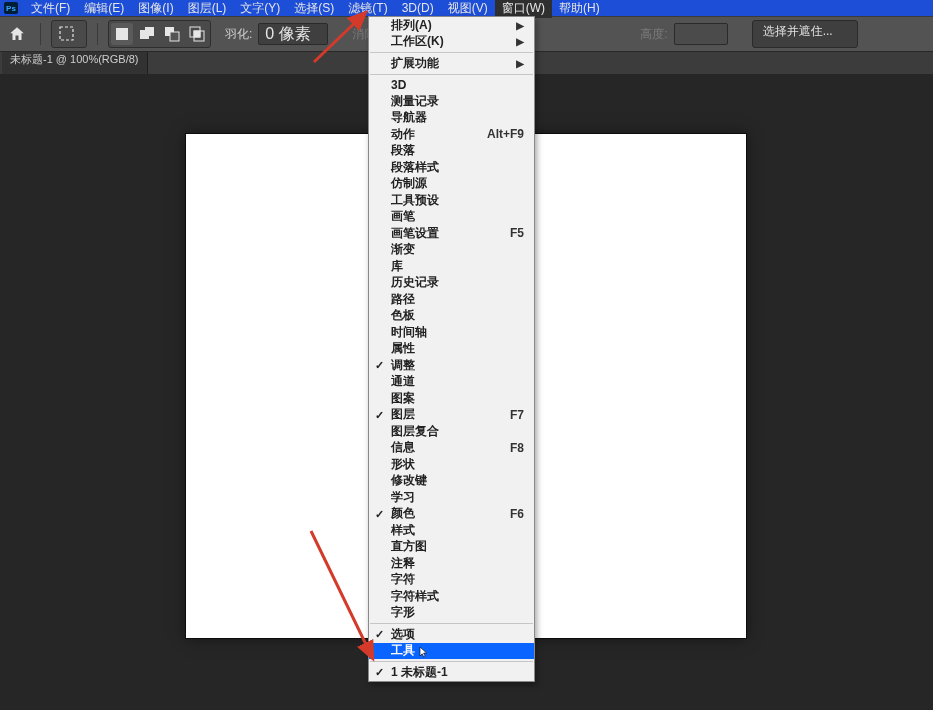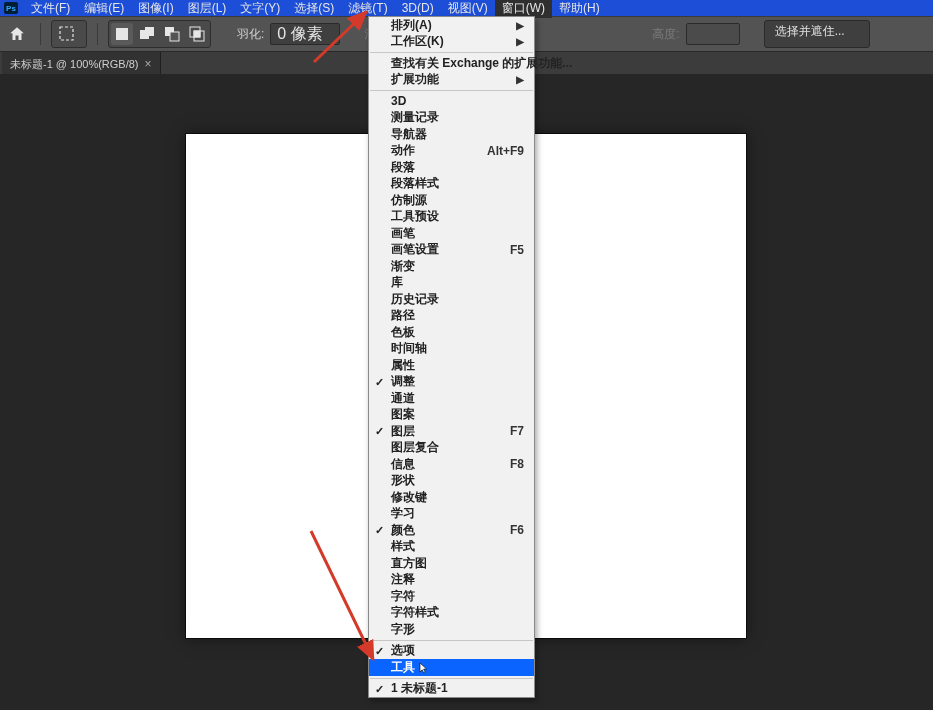--- a/index.html
+++ b/index.html
@@ -78,21 +78,21 @@
   }
   .ob-group {
     display: flex;
     align-items: center;
     gap: 3px;
     background: #4a4a4a;
     padding: 2px;
     border-radius: 3px;
     border: 1px solid #2e2e2e;
   }
-  .ob-label { color: #d0d0d0; margin-left: 20px; }
+  .ob-label { color: #d0d0d0; margin-left: 8px; }
   .ob-input {
     background: #3f3f3f;
     border: 1px solid #2a2a2a;
     color: #e6e6e6;
     font-size: 16px;
     height: 20px;
     padding: 0 6px;
     width: 56px;
     border-radius: 2px;
   }
@@ -121,20 +121,21 @@
     border-bottom: 1px solid #1a1a1a;
     padding-left: 2px;
   }
   .doc-tab {
     display: flex;
     align-items: center;
     padding: 0 8px;
     background: #323232;
     gap: 6px;
     border-right: 1px solid #1f1f1f;
+    flex-direction: column;
   }
   .doc-close { color: #a8a8a8; font-size: 12px; line-height: 1; }
 
   
   .workarea {
     position: absolute;
     left: 0; right: 0;
     top: 74px;
     bottom: 0;
     background: #262626;
@@ -299,23 +300,20 @@
     <div class="dd-item">
       <span>排列(A)</span>
       <span class="sub">▶</span>
     </div>
     <div class="dd-item">
       <span>工作区(K)</span>
       <span class="sub">▶</span>
     </div>
     <div class="dd-sep"></div>
     <div class="dd-item">
-      <span>查找有关 Exchange 的扩展功能...</span>
-    </div>
-    <div class="dd-item">
       <span>扩展功能</span>
       <span class="sub">▶</span>
     </div>
     <div class="dd-sep"></div>
     <div class="dd-item">
       <span>3D</span>
     </div>
     <div class="dd-item">
       <span>测量记录</span>
     </div>

